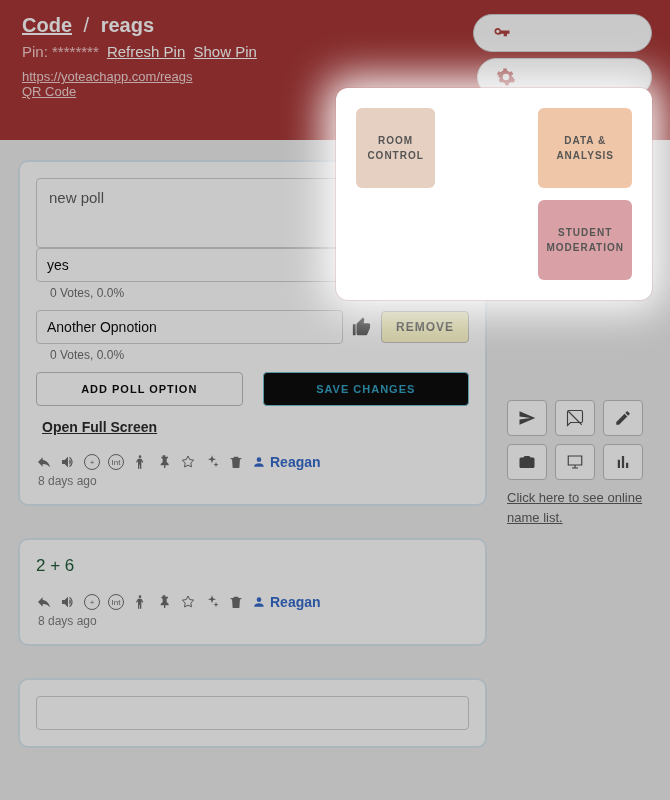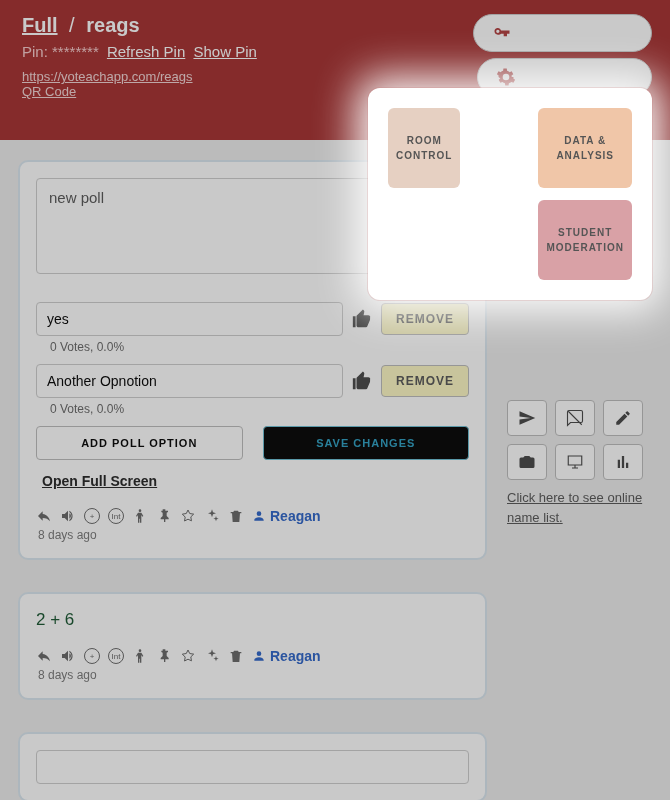--- a/index.html
+++ b/index.html
@@ -37,21 +37,21 @@
     .content { display: flex; padding: 20px 18px; gap: 20px; }
     .left { flex: 1; }
     .right { width: 145px; }
 
     .card {
       background: #fff; border: 2px solid #d9e6ef; border-radius: 10px;
       padding: 16px; margin-bottom: 32px;
     }
     .poll-q {
       border: 1px solid #ccc; border-radius: 4px; padding: 10px 12px; font-size: 15px;
-      height: 96px; margin-bottom: 28px; color: #555;
+      height: 70px; color: #555;
     }
     .poll-opt-row { display: flex; align-items: center; gap: 8px; }
     .poll-opt-input {
       flex: 1; border: 1px solid #ccc; border-radius: 4px; padding: 8px 10px; font-size: 14px;
     }
     .thumb-icon { width: 22px; height: 22px; fill: #444; }
     .remove-btn {
       border: 1px solid #bbb; border-radius: 4px; background: #fef9c3; padding: 8px 14px;
       font-size: 12px; font-weight: 700; letter-spacing: 1px; color: #555; cursor: pointer;
     }
@@ -88,41 +88,41 @@
     .tool-btn svg { width: 18px; height: 18px; fill: #444; }
     .name-list-link { font-size: 13px; color: #555; text-decoration: underline; margin-top: 8px; display: block; line-height: 1.5; }
 
     
     .dim-overlay {
       position: absolute; left: 0; top: 0; right: 0; bottom: 0;
       background: rgba(40,40,40,0.25); pointer-events: none;
     }
     
     .popover {
-      position: absolute; top: 88px; right: 18px; width: 284px; background: #fff;
+      position: absolute; top: 88px; right: 18px; width: 316px; background: #fff;
       border-radius: 12px; padding: 20px;
       box-shadow: 0 0 0 1px rgba(200,100,100,0.18), 0 0 40px 12px rgba(255,255,255,0.95);
       display: grid; grid-template-columns: 1fr 1fr 1fr; gap: 12px;
     }
     .pop-tile {
       min-height: 80px; border-radius: 6px; display: flex; align-items: center; justify-content: center;
       text-align: center; font-size: 10px; font-weight: 700; letter-spacing: 1px;
       color: #555; padding: 8px; cursor: pointer; line-height: 1.5;
     }
     .pop-tile.rc { background: #e6d0c2; }
     .pop-tile.sm { background: #d9a1a6; grid-column: 3; }
     .pop-tile.da { background: #f0c6a8; }
     .pop-tile.empty { visibility: hidden; }
   </style>
 </head>
 <body>
 
 <div class="header">
   <div class="breadcrumb">
-    <a href="#">Full</a>
+    <a href="#">Code</a>
     <span class="sep">/</span>
     <span>reags</span>
   </div>
   <div class="pin-row">
     <span>Pin:</span>
     <span>********</span>
     <a href="#">Refresh Pin</a>
     <a href="#">Show Pin</a>
   </div>
   <div class="link-row">

